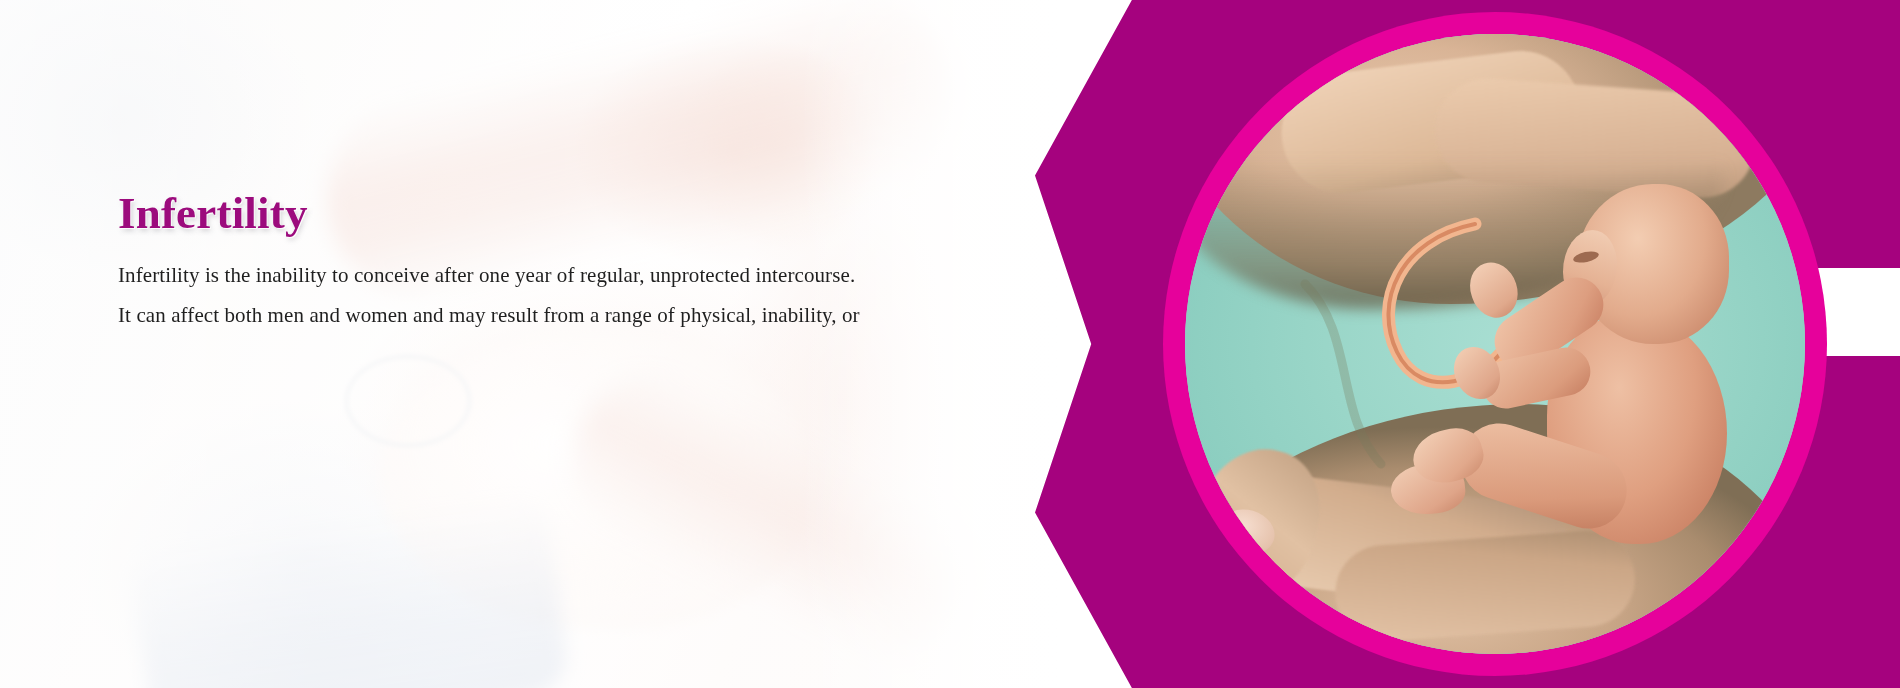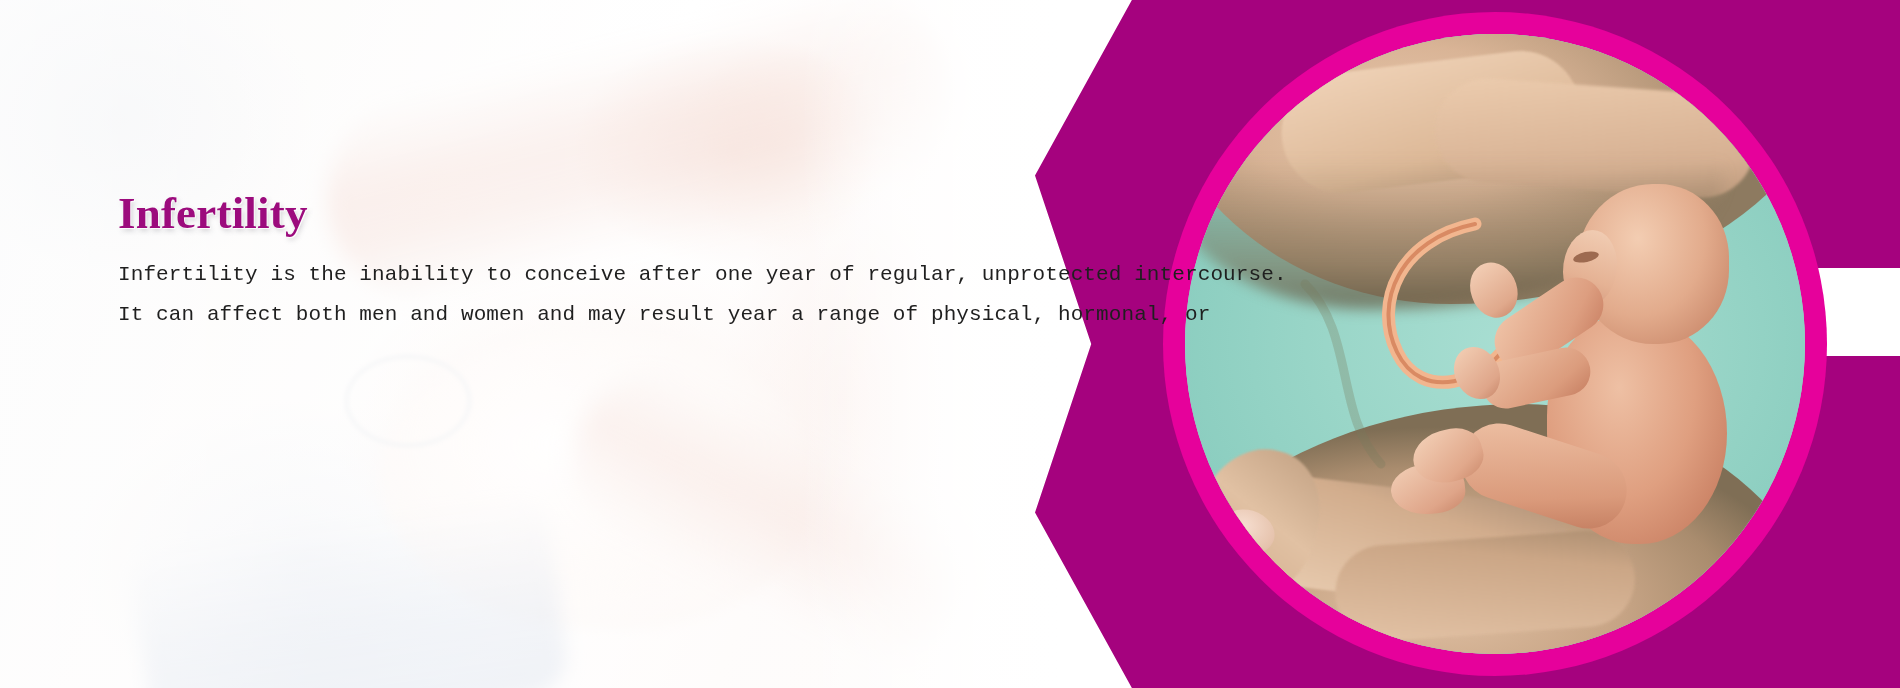--- a/index.html
+++ b/index.html
@@ -312,21 +312,21 @@
     font-family:"Liberation Serif",serif;
     font-weight:700;
     font-size:45px;
     line-height:1.05;
     color:#9c0b7d;
     letter-spacing:.2px;
     text-shadow:1px 1px 0 rgba(255,255,255,.85), 2px 3px 5px rgba(120,120,130,.30);
   }
   .body-line{
     margin:0;
-    font-family:Liberation Mono, monospace;
+    font-family:Liberation Serif, serif;
     font-size:21px;
     line-height:40px;
     color:#1f1f1f;
     letter-spacing:.1px;
     white-space:nowrap;
   }
 </style>
 </head>
 <body>
 
@@ -380,16 +380,16 @@
       <div class="ci-arm-upper"></div>
       <div class="ci-hand-f1"></div>
       <div class="ci-arm-lower"></div>
       <div class="ci-hand-f2"></div>
     </div>
   </div>
 
   <div class="copy">
     <h1 class="title">Infertility</h1>
     <p class="body-line">Infertility is the inability to conceive after one year of regular, unprotected intercourse.</p>
-    <p class="body-line">It can affect both men and women and may result year a range of physical, hormonal, or</p>
+    <p class="body-line">It can affect both men and women and may result from a range of physical, inability, or</p>
   </div>
 
 </div>
 
 </body></html>

